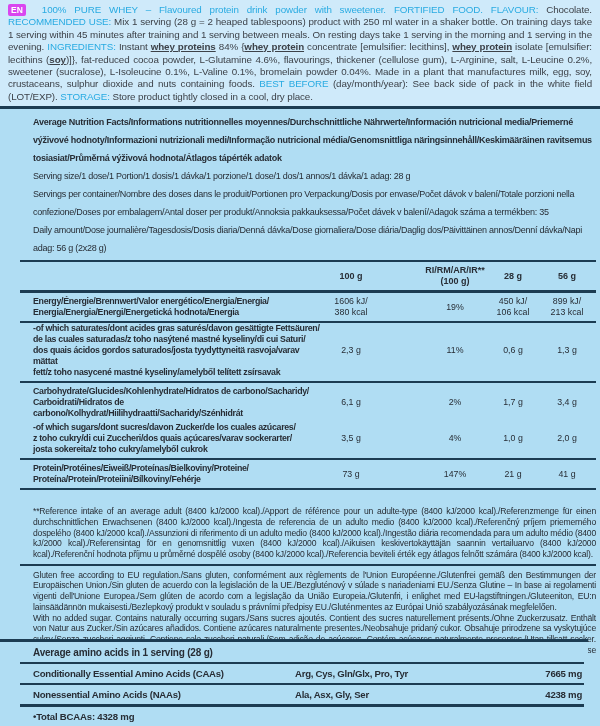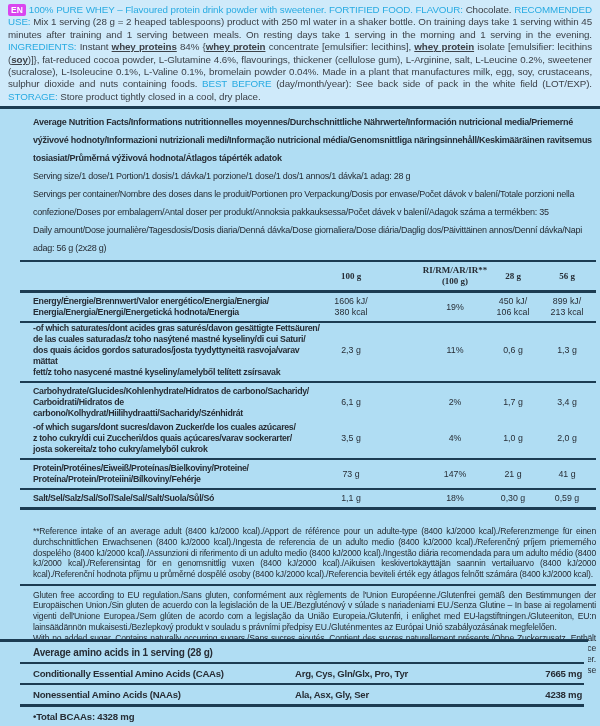--- a/index.html
+++ b/index.html
@@ -14,37 +14,37 @@
   .intro {
     background:#cfeafa;
     padding:4px 8px 3px 8px;
     border-bottom:3px solid #1c3c52;
     font-size:9.8px; line-height:12.4px; letter-spacing:-0.1px;
     text-align:justify; color:#3d4249;
   }
   .badge {
     display:inline-block; background:#d946ef; color:#fff;
     font-weight:bold; font-size:8.5px; line-height:10px;
-    padding:1px 3px; border-radius:2px; margin-right:3px; letter-spacing:0;
+    padding:1px 3px; border-radius:2px; margin-right:16px; letter-spacing:0;
   }
   .seg-cyan { color:#29abe2; }
   .seg-plain { color:#3d4249; }
   .seg-bu { color:#3d4249; font-weight:bold; text-decoration:underline; }
   
   .ntable { margin:0 4px 0 20px; }
   .info {
     padding:4px 0 3px 13px;
     font-size:9px; line-height:18px; letter-spacing:-0.25px;
     overflow-wrap:anywhere;
   }
   .info .t { font-weight:bold; }
   .cols {
     display:flex; align-items:center;
     border-top:2px solid #1c3c52; border-bottom:3px solid #1c3c52;
-    padding:3px 0; font-weight:bold; font-size:9px; line-height:11px;font-family:Liberation Serif, serif;
+    padding:3px 0; font-weight:bold; font-size:9px; line-height:11px;
   }
   .lblspace { flex:1; }
   .c1 { width:62px; } .c2 { width:66px;margin-left:40px; } .c3 { width:50px; } .c4 { width:58px; }
   .cell { text-align:center; white-space:pre-line; }
   .nrow {
     border-bottom:2px solid #1c3c52;
     font-size:8.8px; line-height:11px;
   }
   .subrow { display:flex; align-items:center; padding:3px 0; }
   .lbl {
@@ -162,29 +162,20 @@
       <div class="subrow">
         <div class="lbl">Protein/Protéines/Eiweiß/Proteínas/Bielkoviny/Proteine/
 Proteína/Protein/Proteiini/Bílkoviny/Fehérje</div>
         <div class="cell c1">73 g</div>
         <div class="cell c2">147%</div>
         <div class="cell c3">21 g</div>
         <div class="cell c4">41 g</div>
       </div>
     </div>
 
-    <div class="nrow salt">
-      <div class="subrow">
-        <div class="lbl">Salt/Sel/Salz/Sal/Soľ/Sale/Sal/Salt/Suola/Sůl/Só</div>
-        <div class="cell c1">1,1 g</div>
-        <div class="cell c2">18%</div>
-        <div class="cell c3">0,30 g</div>
-        <div class="cell c4">0,59 g</div>
-      </div>
-    </div>
 
     <div class="refnote">**Reference intake of an average adult (8400 kJ/2000 kcal)./Apport de référence pour un adulte-type (8400 kJ/2000 kcal)./Referenzmenge für einen durchschnittlichen Erwachsenen (8400 kJ/2000 kcal)./Ingesta de referencia de un adulto medio (8400 kJ/2000 kcal)./Referenčný príjem priemerného dospelého (8400 kJ/2000 kcal)./Assunzioni di riferimento di un adulto medio (8400 kJ/2000 kcal)./Ingestão diária recomendada para um adulto médio (8400 kJ/2000 kcal)./Referensintag för en genomsnittlig vuxen (8400 kJ/2000 kcal)./Aikuisen keskivertokäyttäjän saannin vertailuarvo (8400 kJ/2000 kcal)./Referenční hodnota příjmu u průměrné dospělé osoby (8400 kJ/2000 kcal)./Referencia beviteli érték egy átlagos felnőtt számára (8400 kJ/2000 kcal).</div>
 
     <div class="claims">
       <div>Gluten free according to EU regulation./Sans gluten, conformément aux règlements de l'Union Européenne./Glutenfrei gemäß den Bestimmungen der Europäischen Union./Sin gluten de acuerdo con la legislación de la UE./Bezgluténový v súlade s nariadeniami EU./Senza Glutine – In base ai regolamenti vigenti dell'Unione Europea./Sem glúten de acordo com a legislação da União Europeia./Glutenfri, i enlighet med EU-lagstiftningen./Gluteeniton, EU:n lainsäädännön mukaisesti./Bezlepkový produkt v souladu s právními předpisy EU./Gluténmentes az Európai Unió szabályozásának megfelelően.</div>
       <div>With no added sugar. Contains naturally occurring sugars./Sans sucres ajoutés. Contient des sucres naturellement présents./Ohne Zuckerzusatz. Enthält von Natur aus Zucker./Sin azúcares añadidos. Contiene azúcares naturalmente presentes./Neobsahuje pridaný cukor. Obsahuje prirodzene sa vyskytujúce cukry./Senza zuccheri aggiunti. Contiene solo zuccheri naturali./Sem adição de açúcares. Contém açúcares naturalmente presentes./Utan tillsatt socker. Innehåller naturligt förekommande sockerarter./Ei lisättyä sokeria. Sisältää luonnollisia sokereita./Neobsahuje přidaný cukr. Obsahuje přirozeně se vyskytující cukry./Hozzáadott cukrot nem tartalmaz. Természetes módon előforduló cukrokat tartalmaz.</div>
     </div>
 
   </div>
 

